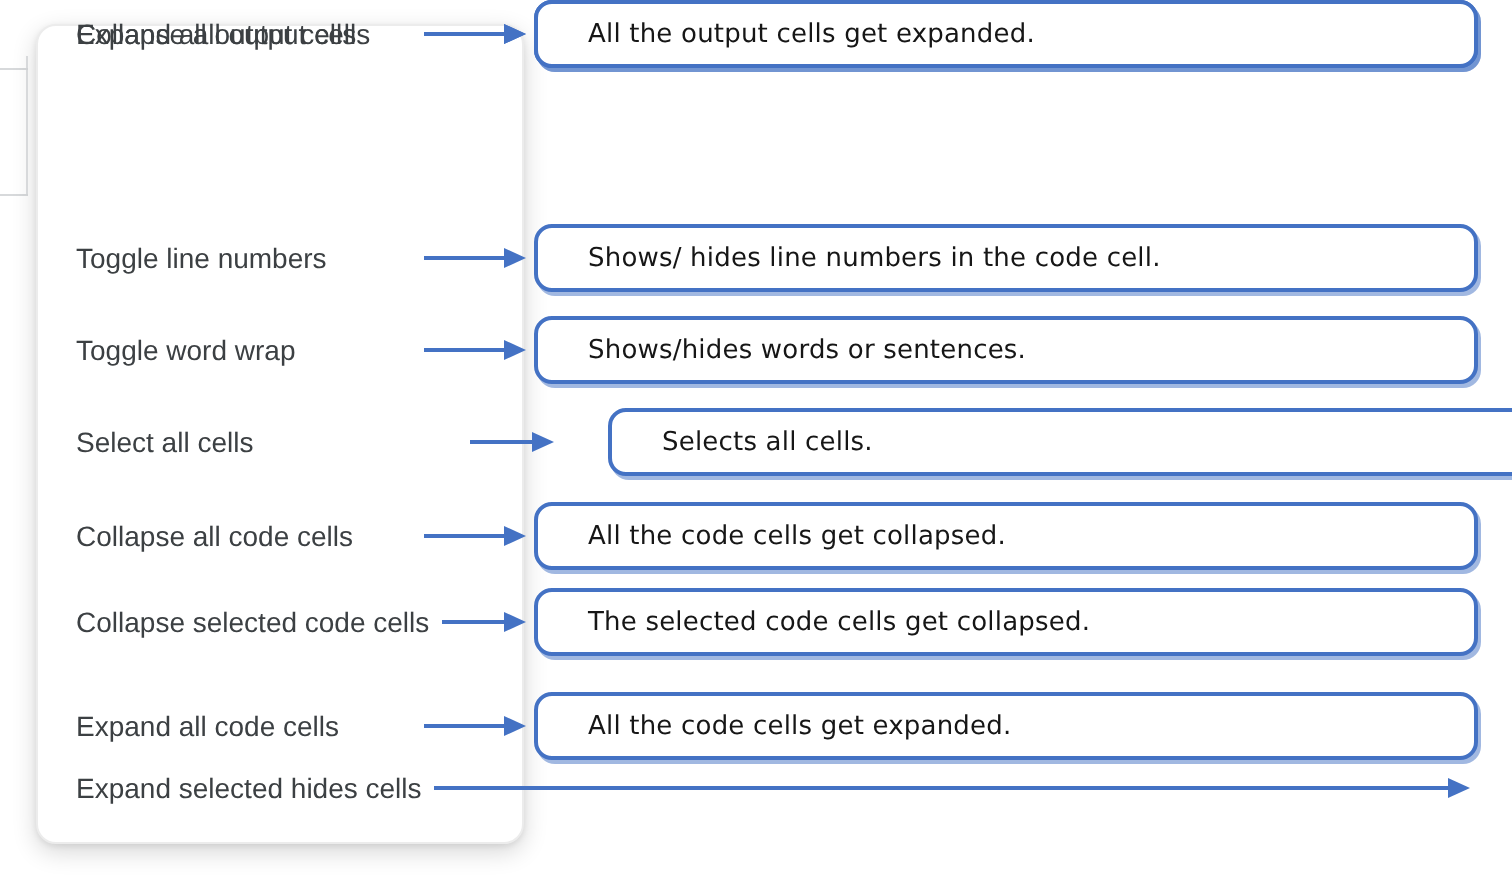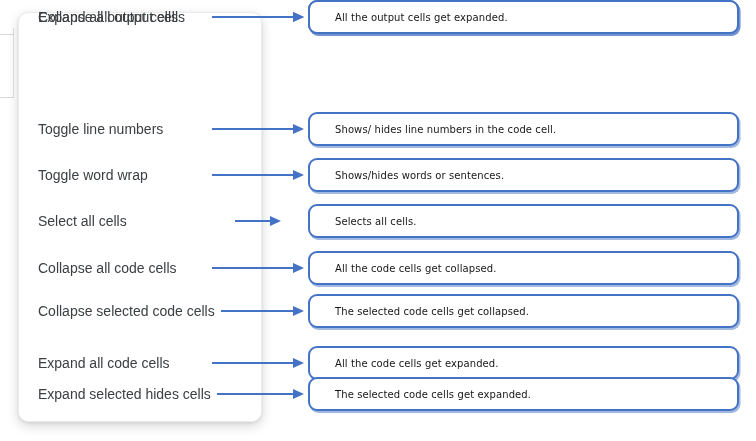--- a/index.html
+++ b/index.html
@@ -49,29 +49,29 @@
   }
   .arrow-line{flex:1;height:2px;background:#4472C4;}
   .arrow-head{
     width:0;height:0;margin-left:-1px;
     border-left:11px solid #4472C4;
     border-top:5px solid transparent;
     border-bottom:5px solid transparent;
   }
   .desc-box{
     flex:none;box-sizing:border-box;
-    width:431px;height:34px;
+    width:472px;height:34px;
     background:#ffffff;
     border:2px solid #4472C4;
     border-radius:9px;
     box-shadow:1.5px 2px 0 rgba(68,114,196,0.5);
     display:flex;align-items:center;
     padding:0 8px 0 25px;
     font-family:"DejaVu Sans",sans-serif;
-    font-size:10px;color:#161616;letter-spacing:0.1px;
+    font-size:13px;color:#161616;letter-spacing:0.1px;
     white-space:nowrap;
   }
   
   .row:nth-of-type(1){top:28px;}
   .row:nth-of-type(2){top:72px;}
   .row:nth-of-type(3){top:112px;}
   .row:nth-of-type(4){top:158px;}
   .row:nth-of-type(5){top:204px;gap:23px;}
   .row:nth-of-type(6){top:251px;}
   .row:nth-of-type(7){top:294px;}
@@ -144,21 +144,20 @@
       </span>
     <span class="desc-box">All the code cells get expanded.</span>
   </div>
 
   <div class="row">
     <span class="menu-label">Expand selected hides cells</span>
     <span class="connector">
         <span class="arrow-line"></span>
         <span class="arrow-head"></span>
       </span>
-    <span class="desc-box">The selected code cells get expanded.</span>
   </div>
 
   <div class="row">
     <span class="menu-label">Collapse all output cells</span>
     <span class="connector">
         <span class="arrow-line"></span>
         <span class="arrow-head"></span>
       </span>
     <span class="desc-box">All the output cells get collapsed.</span>
   </div>

